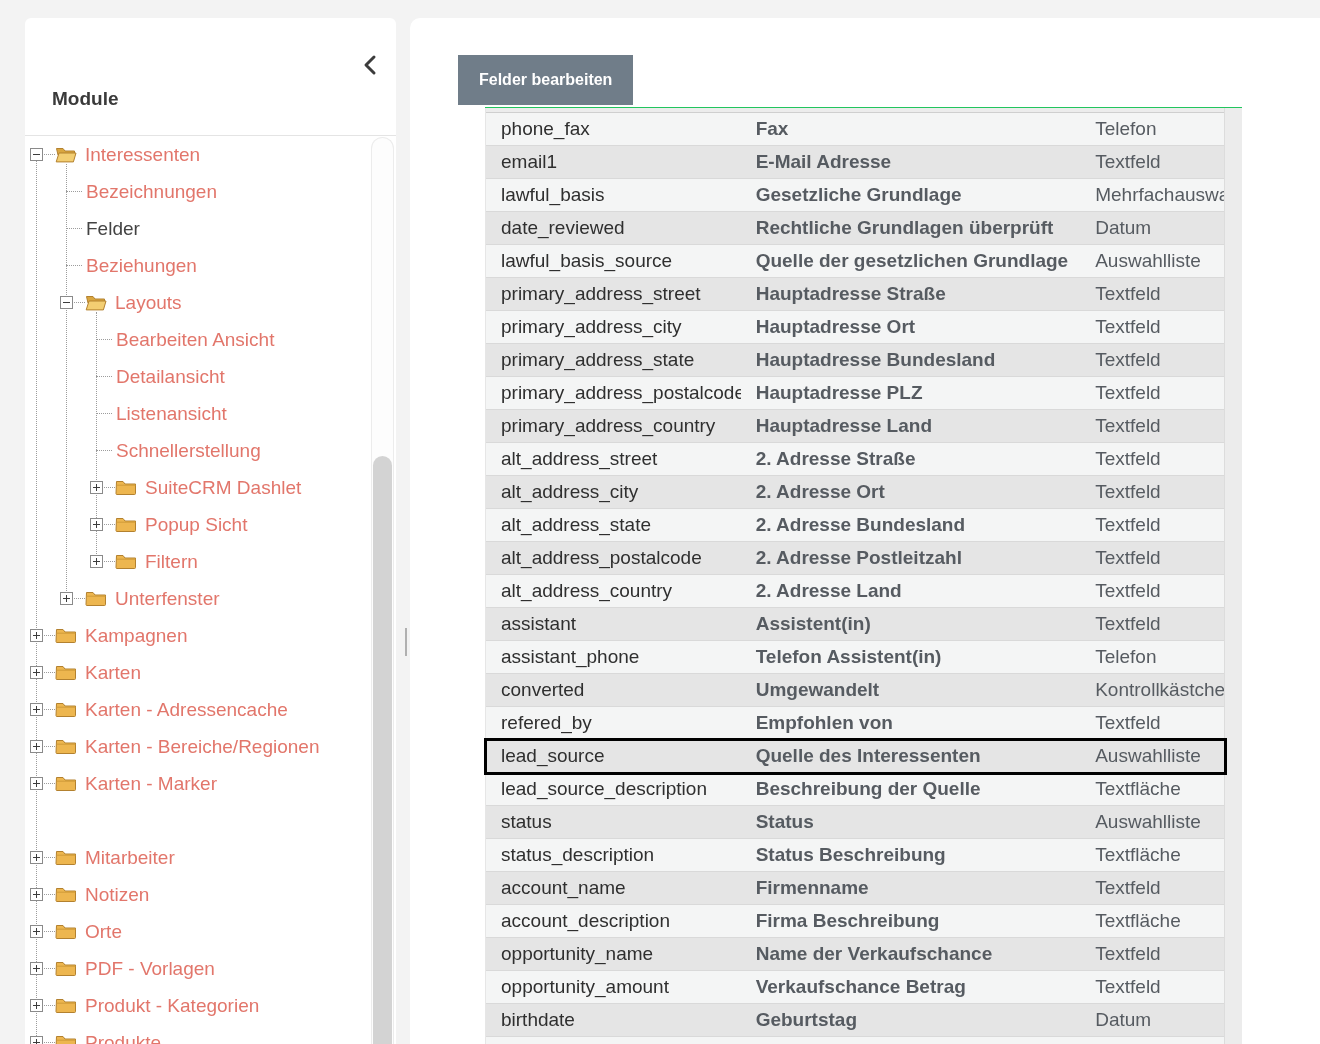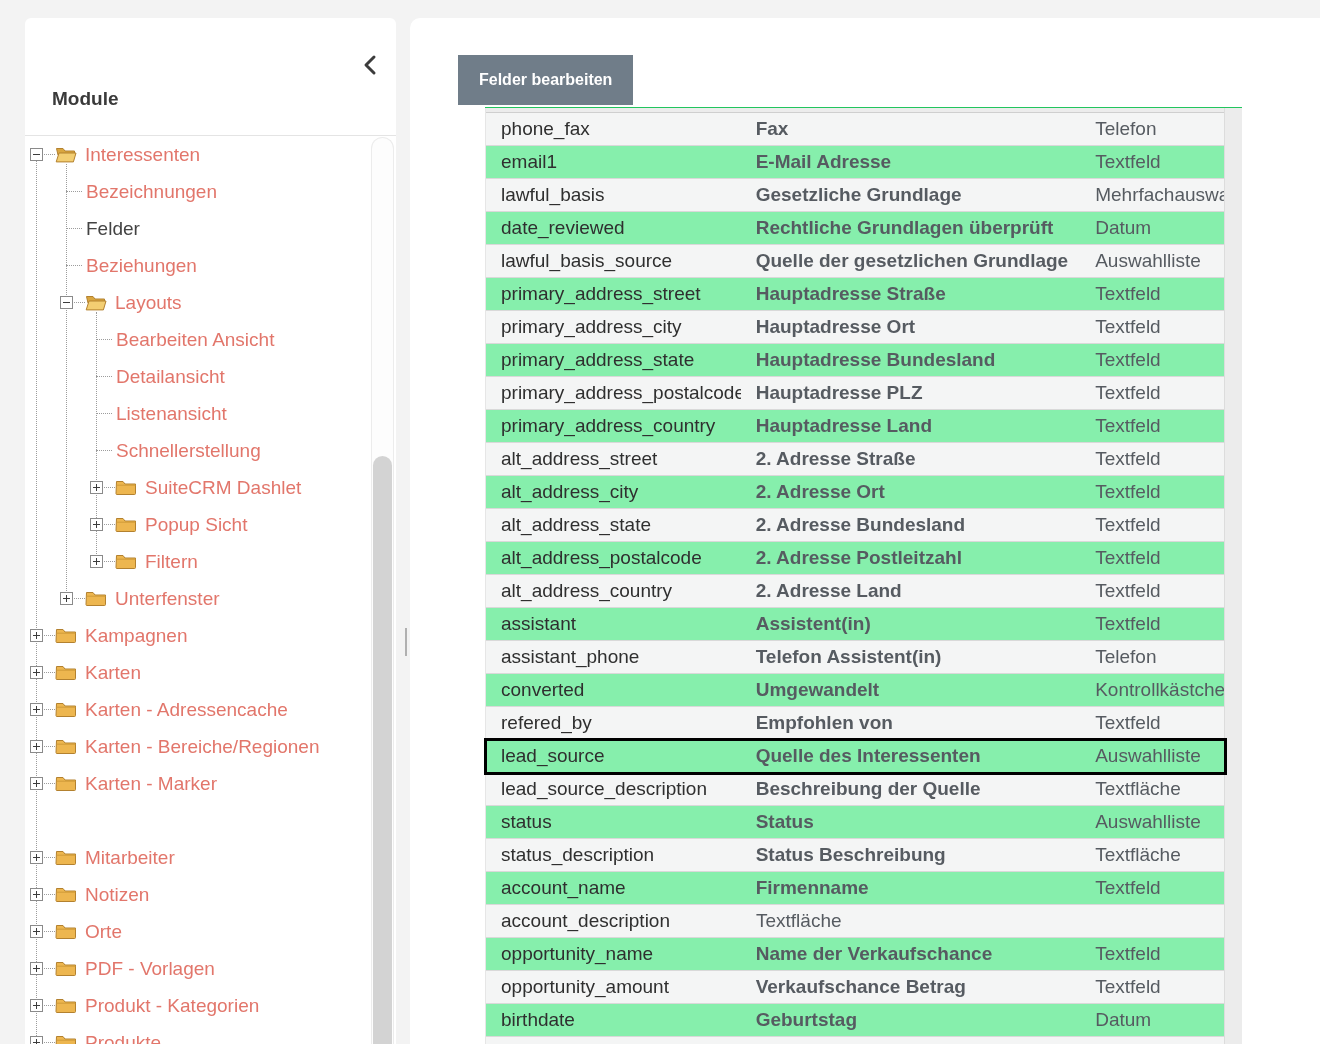--- a/index.html
+++ b/index.html
@@ -41,21 +41,21 @@
   .tab{position:absolute;left:48px;top:37px;height:50px;line-height:50px;padding:0 21px;
     background:#707d89;color:#fff;font-size:16px;font-weight:bold;cursor:pointer;white-space:nowrap;}
   .table-wrap{position:absolute;left:75px;top:89px;width:757px;bottom:0;
     border-top:1px solid #22c55e;background:#fff;}
   .gutter{position:absolute;right:0;top:0;bottom:0;width:17px;background:#ececec;
     border-left:1px solid #dcdcdc;}
   .ftable{position:absolute;left:0;top:0;width:740px;border-left:1px solid #e6e6e6;box-sizing:border-box;}
   .sliver-top{height:4px;background:#ececec;border-bottom:1px solid #cfcfcf;}
   .sliver-bottom{height:8px;background:#f4f5f5;}
   .frow{display:flex;height:33px;line-height:32px;border-bottom:1px solid #d9d9d9;
-    box-sizing:border-box;background:#86efac;cursor:pointer;}
+    box-sizing:border-box;background:#e5e5e5;cursor:pointer;}
   .frow.odd{background:#f4f5f5;}
   .frow.hl{outline:3px solid #000;outline-offset:-1px;position:relative;z-index:2;}
   .cell{padding-left:15px;white-space:nowrap;overflow:hidden;box-sizing:border-box;font-size:19px;}
   .c1{width:255px;color:#2f2f2f;}
   .c2{width:340px;color:#565b61;font-weight:bold;}
   .c3{width:145px;color:#565b61;}
 </style>
 </head>
 <body>
 
@@ -382,20 +382,21 @@
           <span class="cell c2">Status Beschreibung</span>
           <span class="cell c3">Textfläche</span>
         </div>
         <div class="frow">
           <span class="cell c1">account_name</span>
           <span class="cell c2">Firmenname</span>
           <span class="cell c3">Textfeld</span>
         </div>
         <div class="frow odd">
           <span class="cell c1">account_description</span>
+          <span class="cell c2">Firma Beschreibung</span>
           <span class="cell c3">Textfläche</span>
         </div>
         <div class="frow">
           <span class="cell c1">opportunity_name</span>
           <span class="cell c2">Name der Verkaufschance</span>
           <span class="cell c3">Textfeld</span>
         </div>
         <div class="frow odd">
           <span class="cell c1">opportunity_amount</span>
           <span class="cell c2">Verkaufschance Betrag</span>

